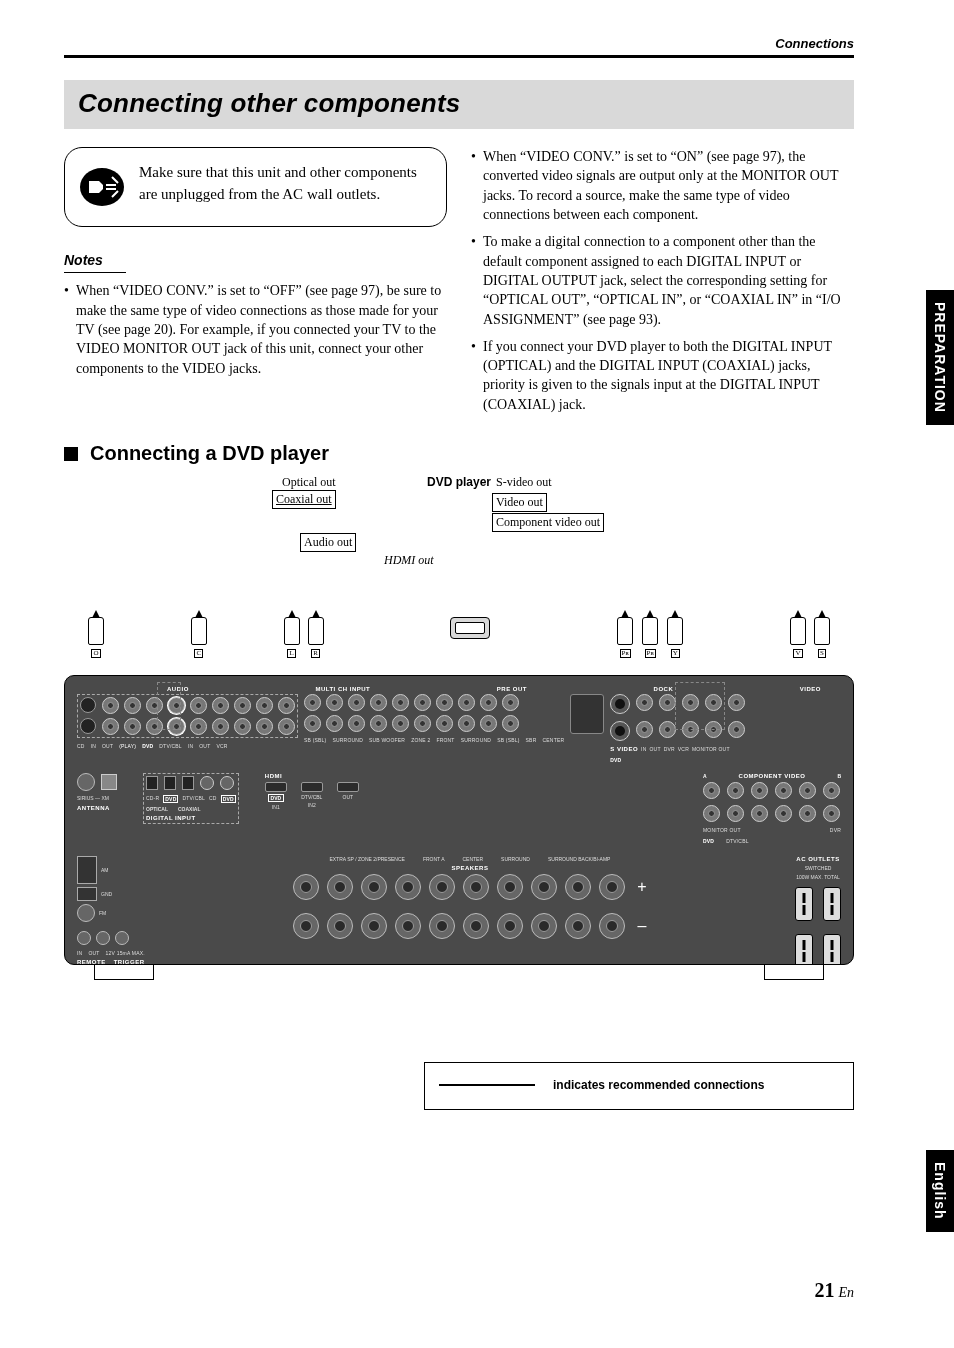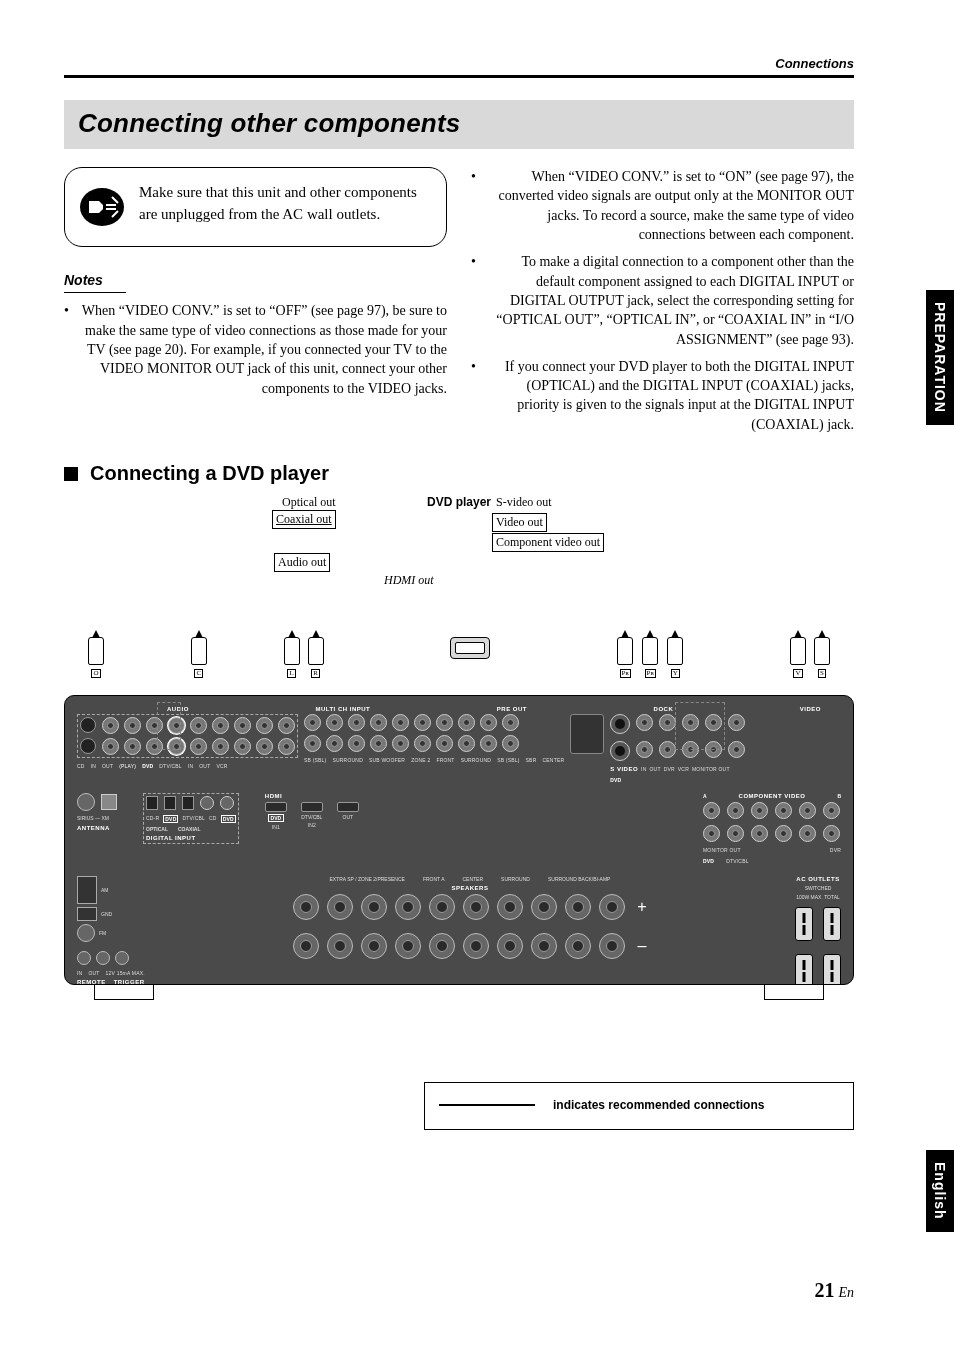--- a/index.html
+++ b/index.html
@@ -5,21 +5,21 @@
   * { margin: 0; padding: 0; box-sizing: border-box; }
   body {
     font-family: "Times New Roman", Times, serif;
     background: #fff;
     width: 954px;
     height: 1348px;
     position: relative;
     color: #000;
   }
   .page {
-    padding: 56px 100px 36px 64px;
+    padding: 36px 100px 36px 64px;
     position: relative;
     height: 100%;
   }
   .top-rule { border-top: 3px solid #000; margin: 2px 0 0 0; }
   .header-label {
     text-align: right;
     font-style: italic;
     font-weight: bold;
     font-size: 13px;
     margin: 0 0 4px 0;
@@ -61,21 +61,21 @@
     font-style: italic;
     font-weight: bold;
     font-size: 14px;
     border-bottom: 1px solid #000;
     padding-bottom: 2px;
     margin-bottom: 8px;
     display: inline-block;
     width: 62px;
   }
   ul.bullets { list-style: none; padding-left: 0; }
-  ul.bullets > li { position: relative; padding-left: 12px; margin-bottom: 8px; text-align: right; }
+  ul.bullets > li { position: relative; padding-left: 12px; margin-bottom: 8px; }
   ul.bullets > li::before { content: "•"; position: absolute; left: 0; top: 0; }
   .subhead {
     display: flex; align-items: center; gap: 12px;
     margin-top: 20px; margin-bottom: 10px;
   }
   .subhead .sq { width: 14px; height: 14px; background:#000; display:inline-block; }
   .subhead h2 { font-family: Arial, Helvetica, sans-serif; font-weight: bold; font-size: 20px; }
   .diagram-wrap { margin-top: 6px; }
   .diagram-top {
     text-align: center;
@@ -212,21 +212,21 @@
   <div class="diagram-wrap">
     <div class="diagram-top">
 
       <span class="dlabel-bold" style="position:absolute;left:50%;transform:translateX(-50%);top:0;">DVD player</span>
       <span class="dlabels" style="left:218px;top:0;">Optical out</span>
       <span class="dlabels" style="left:432px;top:0;">S-video out</span>
 
       <div class="lb label-box" style="left:208px;top:15px;text-decoration:underline;">Coaxial out</div>
       <div class="lb label-box" style="left:428px;top:18px;">Video out</div>
       <div class="lb label-box" style="left:428px;top:38px;">Component video out</div>
-      <div class="lb label-box" style="left:210px;top:58px;">Audio out</div>
+      <div class="lb label-box" style="left:236px;top:58px;">Audio out</div>
       <span class="dlabels" style="left:320px;top:78px;font-style:italic;">HDMI out</span>
 
       <div class="plugs-row">
         <div class="pgroup">
             <div class="plug"></div>
             <div class="plug-lab">O</div>
           </div>
         <div class="pgroup" style="margin-left:20px;">
             <div class="plug"></div>
             <div class="plug-lab">C</div>

